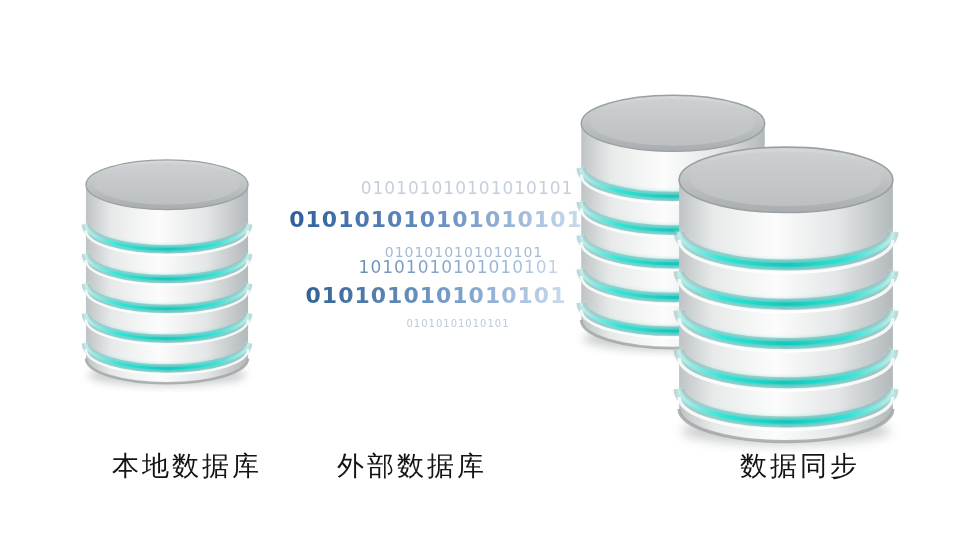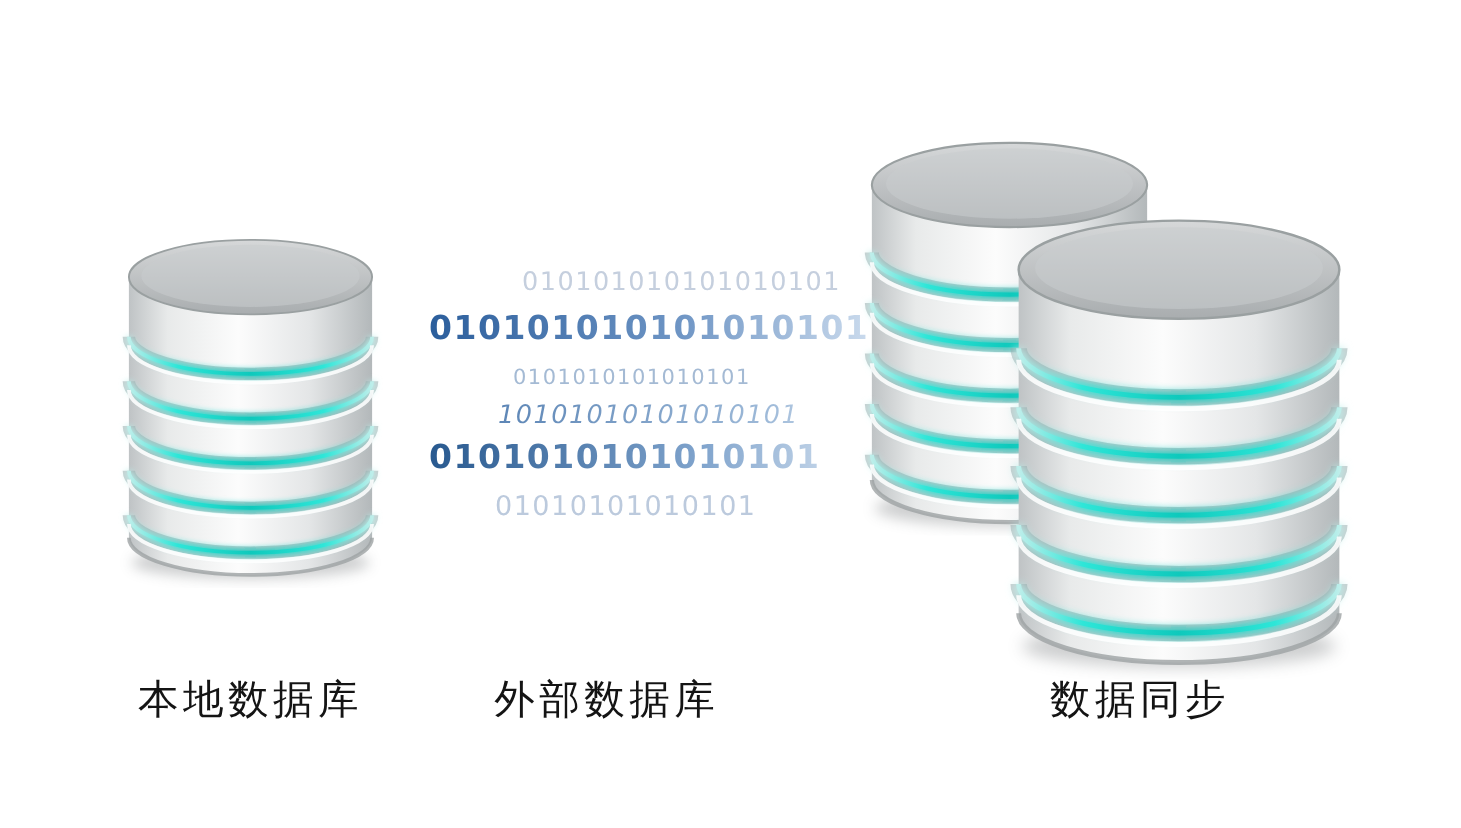--- a/index.html
+++ b/index.html
@@ -6,38 +6,38 @@
   .canvas {
     position:relative; width:974px; height:552px; background:#ffffff;
     overflow:hidden; font-family:"Liberation Sans", sans-serif;
   }
   .db { position:absolute; }
   .db-local  { left:76px;  top:150px; width:182px; }
   .db-ext-back  { left:570px; top:84px;  width:206px; }
   .db-ext-front { left:666px; top:134px; width:240px; }
 
   .caption {
-    position:absolute; top:448px; text-align:center;
+    position:absolute; top:448px; text-align:right;
     color:#141414; font-size:27px; letter-spacing:3px; white-space:nowrap;
   }
   .cap-local { left:72px;  width:190px; }
   .cap-sync  { left:322px; width:165px; }
   .cap-ext   { left:660px; width:200px; }
 
   .binary {
     position:absolute; left:286px; top:180px; width:300px;
     font-family:"DejaVu Sans", sans-serif; white-space:nowrap;
   }
-  .bin-line { line-height:1; letter-spacing:1px; }
+  .bin-line { line-height:1; letter-spacing:1px;text-align:center; }
   .b1 { margin-left:62px; font-size:17px; color:#c5cfde; }
   .b2 { margin-top:12px; font-size:22px; color:#35639f; font-weight:bold; }
   .b3 { margin-top:14px; margin-left:56px; font-size:14px; color:#a4bad4; }
-  .b4 { margin-top:10px; margin-left:46px; font-size:17px; color:#7698c2;font-style:italic; }
+  .b4 { margin-top:0; margin-left:46px; font-size:17px; color:#7698c2; }
   .b5 { margin-top:9px;  font-size:22px; color:#2f5d9a; font-weight:bold; }
-  .b6 { margin-top:12px; margin-left:44px; font-size:18px; color:#bccadd; }
+  .b6 { margin-top:12px; margin-left:44px; font-size:10px; color:#bccadd; }
 
   @supports (-webkit-background-clip: text) {
     .b2 { background:linear-gradient(90deg,#2b5e9c 0%,#6d94c4 55%,#cfdeef 100%);
           -webkit-background-clip:text; background-clip:text; color:transparent; }
     .b5 { background:linear-gradient(90deg,#28598f 0%,#7fa3cc 60%,#dce7f3 100%);
           -webkit-background-clip:text; background-clip:text; color:transparent; }
     .b4 { background:linear-gradient(90deg,#5d86b6 0%,#9db9d8 70%,#d9e4f1 100%);
           -webkit-background-clip:text; background-clip:text; color:transparent; }
   }
 </style>

